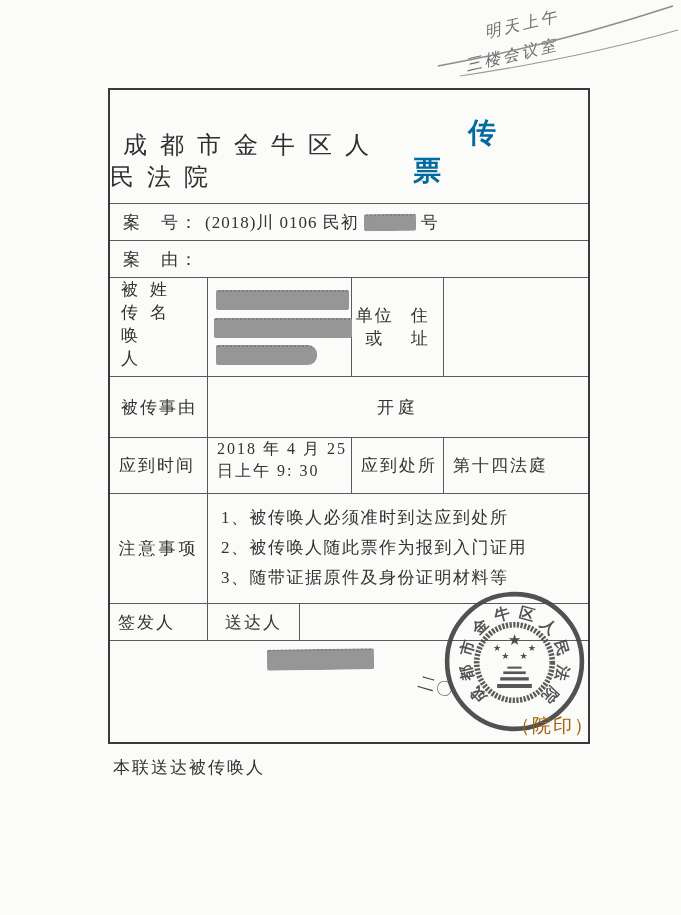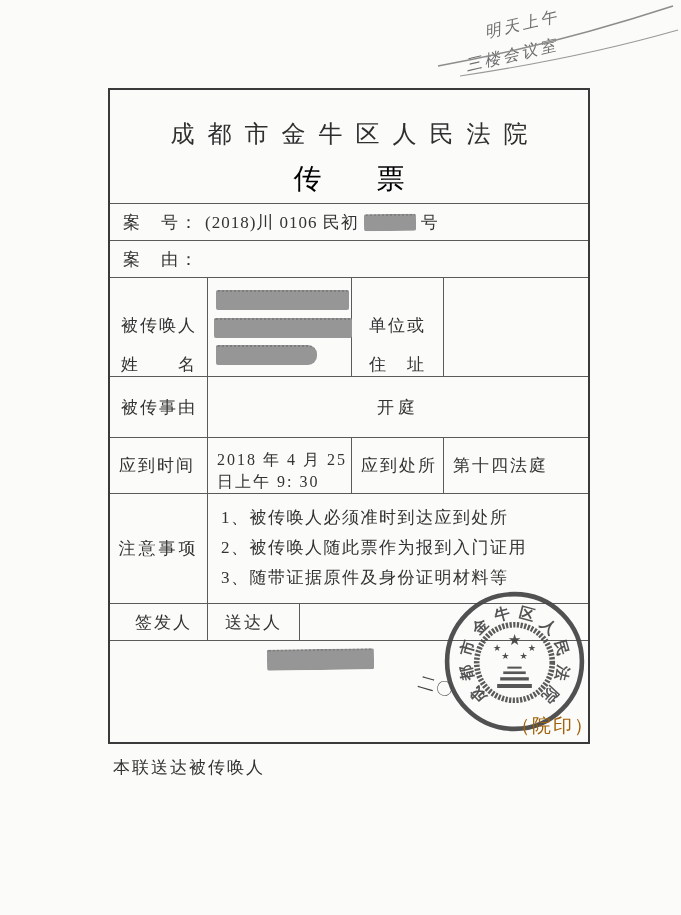--- a/index.html
+++ b/index.html
@@ -19,57 +19,57 @@
     width:482px; height:656px;
     border:2px solid #3a3a3a;
     box-sizing:border-box;
     background:transparent;
   }
   .row { position:relative; display:flex; box-sizing:border-box; border-top:1px solid #5a5a5a; }
   .row.first { border-top:none; }
   .cell { box-sizing:border-box; position:relative; }
   .br { border-right:1px solid #5a5a5a; }
 
-  .title-row { height:113px; flex-direction:column; align-items:center; }
+  .title-row { height:113px; align-items:center; }
   .court-name { margin-top:28px; font-size:24px; letter-spacing:13px; text-indent:13px; color:#2f2f2f; }
-  .doc-title { margin-top:10px; font-size:28px; letter-spacing:55px; text-indent:55px; font-weight:400; color:#000000; }
+  .doc-title { margin-top:10px; font-size:28px; letter-spacing:55px; text-indent:55px; font-weight:700; color:#0369a1; }
 
   .caseline { height:37px; align-items:center; padding-left:13px; font-size:17px; }
   .caseline .lbl { letter-spacing:2px; }
   .caseline .val { margin-left:6px; letter-spacing:1px; }
 
   .redact {
     display:inline-block; background:#969696;
     border-top:2px dotted #7e7e7e;
     border-radius:2px;
   }
   .redact.inline { width:52px; height:15px; vertical-align:-2px; margin:0 5px; transform:rotate(-.6deg); }
 
   .c-label { width:98px; }
   .c-val1  { width:144px; }
   .c-lab2  { width:92px; }
   .c-val2  { flex:1;text-align:right; }
 
   .summoned-row { height:99px; }
-  .lab2lines { display:flex; flex-direction:column; justify-content:flex-end; gap:16px; padding-left:11px; font-size:17px; letter-spacing:2px; }
+  .lab2lines { display:flex; flex-direction:row; justify-content:flex-end; padding-left:11px; font-size:17px; letter-spacing:2px; }
   .lab2lines.centered { padding-left:0; align-items:center; text-align:center; }
   .name-redactions { position:relative; }
   .name-redactions .redact { position:absolute; height:18px; }
   .bar1 { left:8px;  top:12px; width:133px; }
   .bar2 { left:6px;  top:40px; width:138px; }
   .bar3 { left:8px;  top:67px; width:101px; border-radius:2px 9px 9px 2px; }
 
   .reason-row { height:61px; font-size:17px; }
   .reason-label { display:flex; align-items:center; padding-left:11px; letter-spacing:2px; }
   .reason-value { flex:1; display:flex; align-items:center; justify-content:center; letter-spacing:4px; }
 
   .time-row { height:56px; font-size:17px; }
   .ccenter { display:flex; align-items:center; justify-content:center; letter-spacing:2px; }
   .cleft   { display:flex; align-items:center; padding-left:9px; letter-spacing:2px; }
-  .time-val { display:flex; flex-direction:column; justify-content:flex-end; padding-left:9px; font-size:16px; letter-spacing:2px; line-height:22px; }
+  .time-val { display:flex; flex-direction:column; justify-content:flex-start; padding-left:9px; font-size:16px; letter-spacing:2px; line-height:22px; }
 
   .notes-row { height:110px; font-size:17px; }
   .notes-label { display:flex; align-items:center; justify-content:center; letter-spacing:3px; }
   .notes-list { flex:1; padding:9px 0 0 13px; }
   .notes-list div { line-height:30px; letter-spacing:1.5px; white-space:nowrap; }
 
   .issuer-row { height:37px; font-size:17px; }
 
   .bottom-row { height:100px; border-top:1px solid #5a5a5a; position:relative; }
   .phone-redact { position:absolute; left:157px; top:8px; width:107px; height:19px; transform:rotate(-.8deg); }
@@ -150,21 +150,21 @@
     <div class="row notes-row">
       <div class="cell c-label br notes-label">注意事项</div>
       <div class="notes-list">
         <div>1、被传唤人必须准时到达应到处所</div>
         <div>2、被传唤人随此票作为报到入门证用</div>
         <div>3、随带证据原件及身份证明材料等</div>
       </div>
     </div>
 
     <div class="row issuer-row">
-      <div class="cell c-label br cleft" style="padding-left:25px">签发人</div>
+      <div class="cell c-label br cleft" style="padding-left:8px">签发人</div>
       <div class="cell c-lab2 br ccenter">送达人</div>
       <div class="cell c-val2"></div>
     </div>
 
     <div class="bottom-row">
       <span class="redact phone-redact"></span>
     </div>
 
   </div>
 

